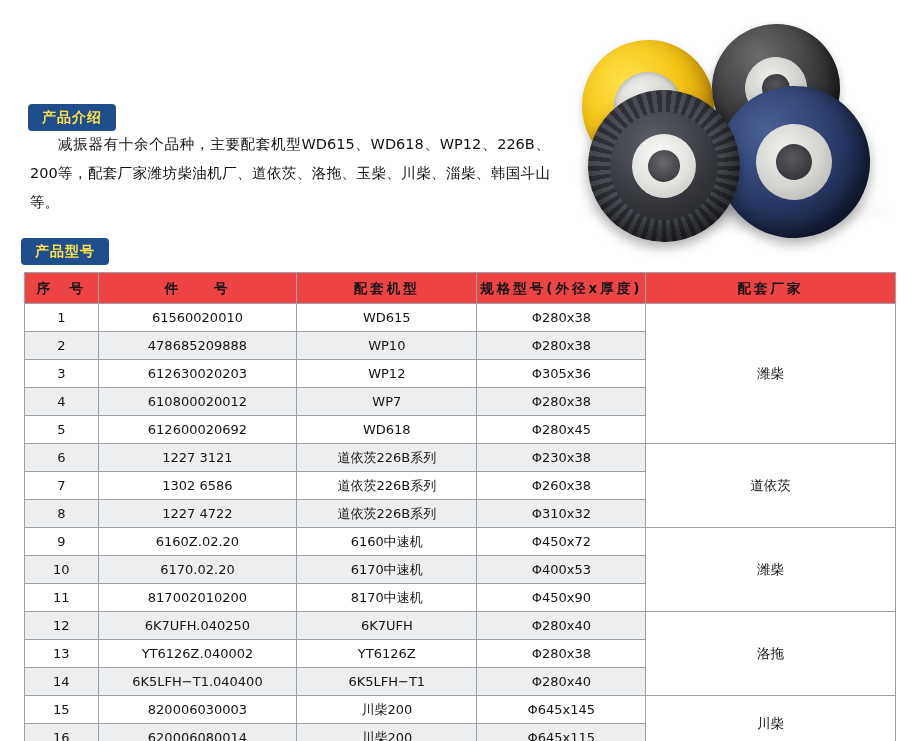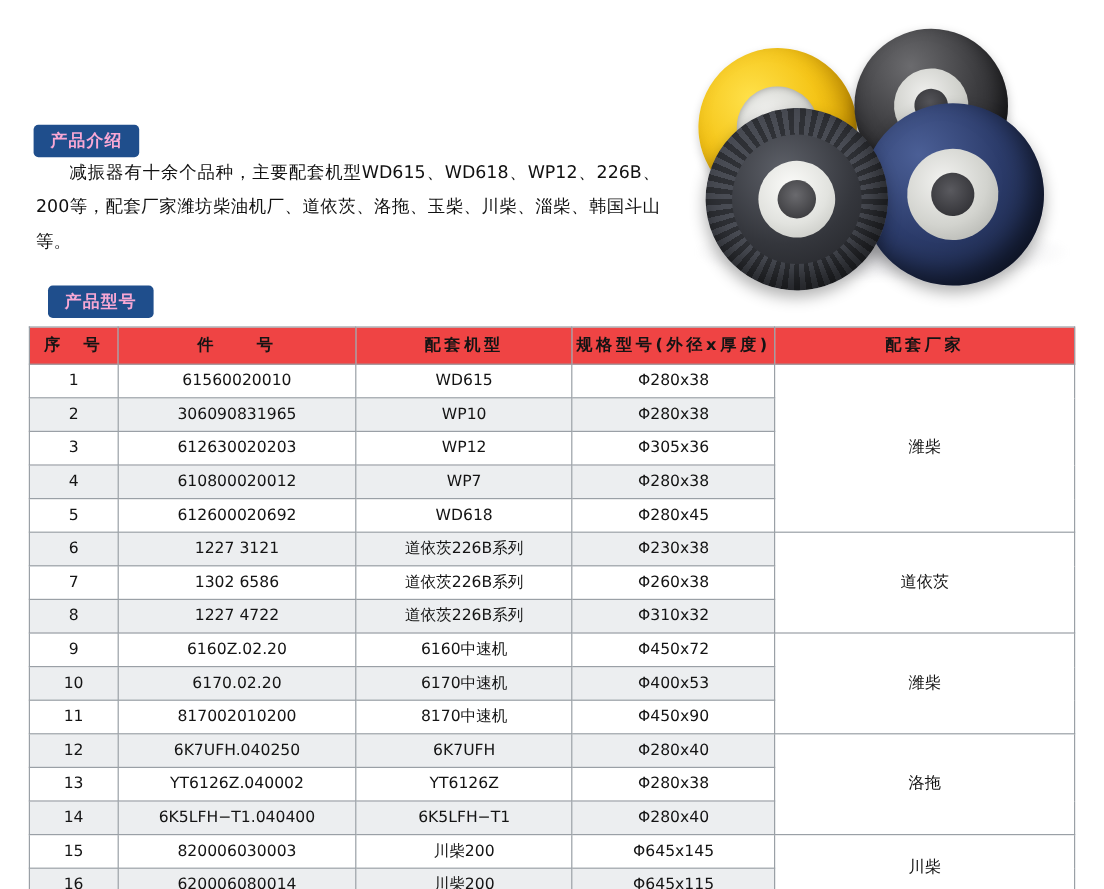--- a/index.html
+++ b/index.html
@@ -29,30 +29,30 @@
     font-weight: bold;
     color: #c81f1f;
     letter-spacing: 2px;
     font-family: "DejaVu Sans", "Liberation Sans", sans-serif;
   }
 
   
   .section-tag {
     position: absolute;
     background: #1f4e8c;
-    color: #f9a8d4;
+    color: #fde047;
     font-size: 14px;
     font-weight: bold;
     padding: 6px 14px 7px 14px;
     border-radius: 4px;
     letter-spacing: 1px;
     line-height: 1;
   }
   .section-tag.intro { left: 28px; top: 104px; }
-  .section-tag.models { left: 40px; top: 238px; }
+  .section-tag.models { left: 21px; top: 238px; }
 
   
   .intro-text {
     position: absolute;
     left: 30px;
     top: 130px;
     width: 520px;
     font-size: 14.5px;
     line-height: 2.0;
     color: #111111;
@@ -247,21 +247,21 @@
     <tbody id="table-body">
         <tr class="odd">
           <td class="col-no">1</td>
           <td class="col-part">61560020010</td>
           <td class="col-model">WD615</td>
           <td class="col-spec">Φ280x38</td>
           <td class="col-maker maker" rowspan="5">潍柴</td>
         </tr>
         <tr class="even">
           <td class="col-no">2</td>
-          <td class="col-part">306090831965</td>
+          <td class="col-part">478685209888</td>
           <td class="col-model">WP10</td>
           <td class="col-spec">Φ280x38</td>
         </tr>
         <tr class="odd">
           <td class="col-no">3</td>
           <td class="col-part">612630020203</td>
           <td class="col-model">WP12</td>
           <td class="col-spec">Φ305x36</td>
         </tr>
         <tr class="even">

